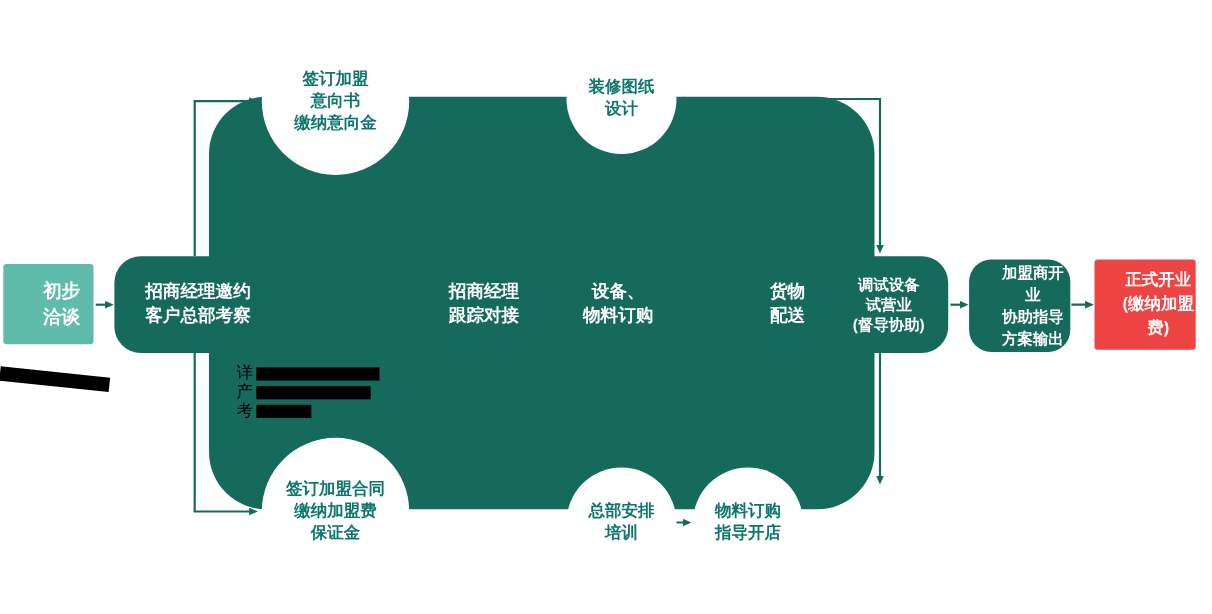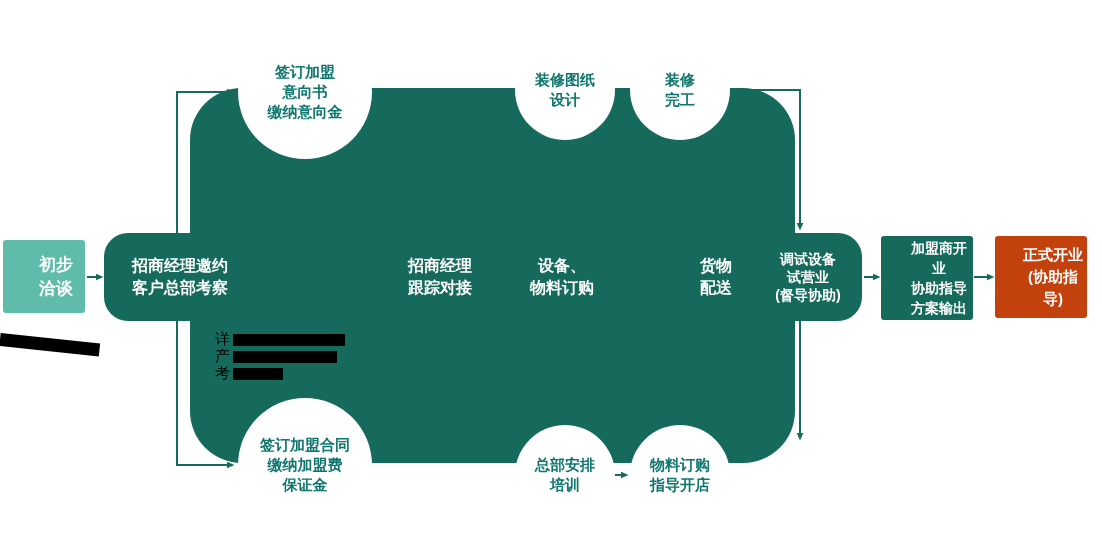--- a/index.html
+++ b/index.html
@@ -33,22 +33,22 @@
   .s1 { left:440px; top:277px; }
   .s2 { left:562px; top:277px; }
   .s3 { left:688px; top:277px;margin-left:28px; }
   .s4 { left:808px; top:277px; font-size:14px; line-height:18px; }
   .step-label .ln, .circle .ln { display:block; }
 
   
   .flow-box { position:absolute; display:flex; flex-direction:column; align-items:center; justify-content:center;
               color:#ffffff; font-weight:bold; text-align:center; border-radius:3px;padding-left:24px; }
   .start-box { left:3px;   top:240px; width:82px; height:73px; background:#5fbcab; font-size:17px; line-height:24px; }
-  .end1      { left:881px; top:236px; width:92px; height:84px; background:#166a5c; font-size:14px; line-height:20px; }
-  .end2      { left:995px; top:236px; width:92px; height:82px; background:#c2410c; font-size:15px; line-height:22px; }
+  .end1      { left:881px; top:236px; width:92px; height:84px; background:#166a5c; font-size:14px; line-height:20px;border-radius:20px; }
+  .end2      { left:995px; top:236px; width:92px; height:82px; background:#ef4444; font-size:15px; line-height:22px; }
 
   
   .note { position:absolute; left:215px; top:331px; color:#000000; font-size:15px; }
   .note-row { display:flex; align-items:center; height:17px; }
   .bar { background:#000000; height:12px; margin-left:3px; }
   .bar.w1 { width:112px; } .bar.w2 { width:104px; } .bar.w3 { width:50px; }
 
   
   .blob { position:absolute; left:0; top:333px; width:100px; height:13px; background:#000000;
           transform:rotate(6deg); transform-origin:left center; }
@@ -110,24 +110,20 @@
 
   <div class="circle c1">
     <span class="ln">签订加盟</span>
     <span class="ln">意向书</span>
     <span class="ln">缴纳意向金</span>
   </div>
   <div class="circle c2">
     <span class="ln">装修图纸</span>
     <span class="ln">设计</span>
   </div>
-  <div class="circle c3">
-    <span class="ln">装修</span>
-    <span class="ln">完工</span>
-  </div>
 
   <div class="circle c4">
     <span class="ln">签订加盟合同</span>
     <span class="ln">缴纳加盟费</span>
     <span class="ln">保证金</span>
   </div>
   <div class="circle c5">
     <span class="ln">总部安排</span>
     <span class="ln">培训</span>
   </div>
@@ -136,21 +132,21 @@
     <span class="ln">指导开店</span>
   </div>
 
   <div class="flow-box end1">
     <span class="ln">加盟商开业</span>
     <span class="ln">协助指导</span>
     <span class="ln">方案输出</span>
   </div>
   <div class="flow-box end2">
     <span class="ln">正式开业</span>
-    <span class="ln">(协助指导)</span>
+    <span class="ln">(缴纳加盟费)</span>
   </div>
 
   <div class="note">
     <div class="note-row">
       <span>详</span>
       <span class="bar w1"></span>
     </div>
     <div class="note-row">
       <span>产</span>
       <span class="bar w2"></span>

